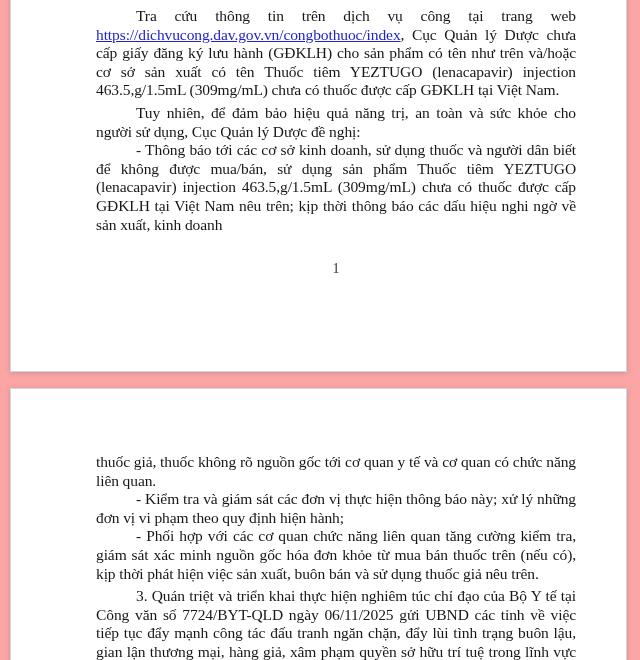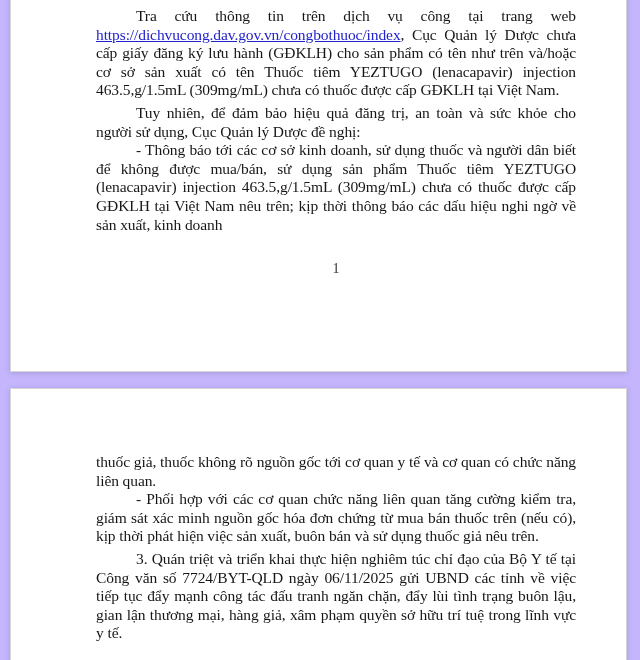--- a/index.html
+++ b/index.html
@@ -10,21 +10,21 @@
   body {
     width: 640px;
     height: 660px;
     overflow: hidden;
     font-family: "Liberation Serif", "DejaVu Serif", serif;
   }
   .viewport {
     position: relative;
     width: 640px;
     height: 660px;
-    background: #c4b5fd;
+    background: #fca5a5;
   }
   .page {
     position: absolute;
     left: 10px;
     width: 617px;
     background: #ffffff;
     border: 1px solid #d4d4da;
     box-sizing: border-box;
     box-shadow: 0 1px 5px rgba(90, 90, 105, 0.28);
   }
@@ -67,28 +67,29 @@
 </head>
 <body>
 
 <div class="viewport">
 
   <div class="page page-1">
     <div class="content">
       <p>
         <span>Tra cứu thông tin trên dịch vụ công tại trang web </span><a class="doclink">https://dichvucong.dav.gov.vn/congbothuoc/index</a><span>, Cục Quản lý Dược chưa cấp giấy đăng ký lưu hành (GĐKLH) cho sản phẩm có tên như trên và/hoặc cơ sở sản xuất có tên Thuốc tiêm YEZTUGO (lenacapavir) injection 463.5,g/1.5mL (309mg/mL) chưa có thuốc được cấp GĐKLH tại Việt Nam.</span>
       </p>
-      <p class="gap">Tuy nhiên, để đảm bảo hiệu quả đăng trị, an toàn và sức khỏe cho người sử dụng, Cục Quản lý Dược đề nghị:</p>
+      <p class="gap">Tuy nhiên, để đảm bảo hiệu quả năng trị, an toàn và sức khỏe cho người sử dụng, Cục Quản lý Dược đề nghị:</p>
       <p>- Thông báo tới các cơ sở kinh doanh, sử dụng thuốc và người dân biết để không được mua/bán, sử dụng sản phẩm Thuốc tiêm YEZTUGO (lenacapavir) injection 463.5,g/1.5mL (309mg/mL) chưa có thuốc được cấp GĐKLH tại Việt Nam nêu trên; kịp thời thông báo các dấu hiệu nghi ngờ về sản xuất, kinh doanh</p>
       <div class="page-number">1</div>
     </div>
   </div>
 
   <div class="page page-2">
     <div class="content">
       <p class="no-indent">thuốc giả, thuốc không rõ nguồn gốc tới cơ quan y tế và cơ quan có chức năng liên quan.</p>
-      <p>- Phối hợp với các cơ quan chức năng liên quan tăng cường kiểm tra, giám sát xác minh nguồn gốc hóa đơn chứng từ mua bán thuốc trên (nếu có), kịp thời phát hiện việc sản xuất, buôn bán và sử dụng thuốc giả nêu trên.</p>
+      <p>- Kiểm tra và giám sát các đơn vị thực hiện thông báo này; xử lý những đơn vị vi phạm theo quy định hiện hành;</p>
+      <p>- Phối hợp với các cơ quan chức năng liên quan tăng cường kiểm tra, giám sát xác minh nguồn gốc hóa đơn khỏe từ mua bán thuốc trên (nếu có), kịp thời phát hiện việc sản xuất, buôn bán và sử dụng thuốc giả nêu trên.</p>
       <p class="gap">3. Quán triệt và triển khai thực hiện nghiêm túc chỉ đạo của Bộ Y tế tại Công văn số 7724/BYT-QLD ngày 06/11/2025 gửi UBND các tỉnh về việc tiếp tục đẩy mạnh công tác đấu tranh ngăn chặn, đẩy lùi tình trạng buôn lậu, gian lận thương mại, hàng giả, xâm phạm quyền sở hữu trí tuệ trong lĩnh vực y tế.</p>
 
     </div>
   </div>
 
 </div>
 
 </body></html>

